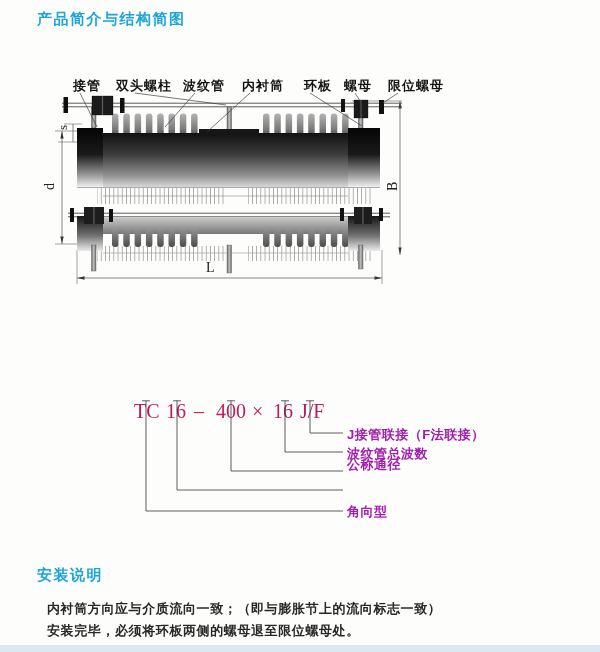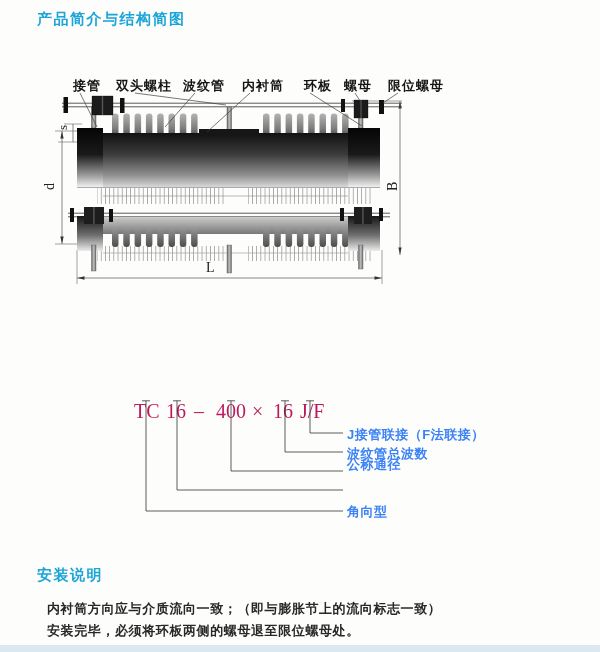--- a/index.html
+++ b/index.html
@@ -4,21 +4,21 @@
 <style>
   html,body{margin:0;padding:0;}
   .page{position:relative;width:600px;height:652px;background:#fdfdfb;overflow:hidden;
         font-family:"Liberation Sans",sans-serif;}
   .heading{position:absolute;left:37px;color:#1ba5d8;font-weight:bold;font-size:15px;
            letter-spacing:1.5px;white-space:nowrap;}
   .plabel{position:absolute;font-size:13px;font-weight:bold;color:#151515;
           letter-spacing:1px;white-space:nowrap;}
   .ctoken{position:absolute;top:384px;font-family:"Liberation Serif","DejaVu Serif",serif;
           font-size:20px;color:#be185d;white-space:nowrap;margin-top:16px;}
-  .callout{position:absolute;left:347px;font-size:13px;font-weight:600;color:#3b82f6;
+  .callout{position:absolute;left:347px;font-size:13px;font-weight:600;color:#a21caf;
            letter-spacing:0.5px;white-space:nowrap;}
   .install-line{position:absolute;left:47px;font-size:13px;font-weight:600;color:#282828;
                 letter-spacing:0.6px;white-space:nowrap;}
   .abs-svg{position:absolute;}
   .bottom-strip{position:absolute;left:0;bottom:0;width:600px;height:7px;}
 </style>
 </head>
 <body>
 
 <div class="page">

